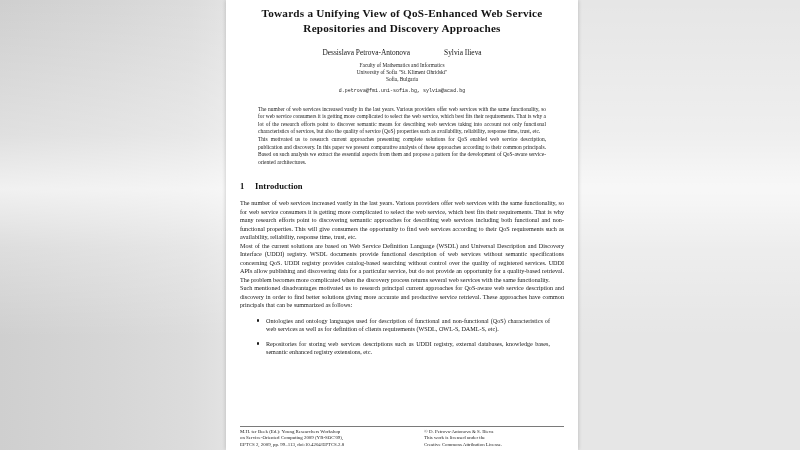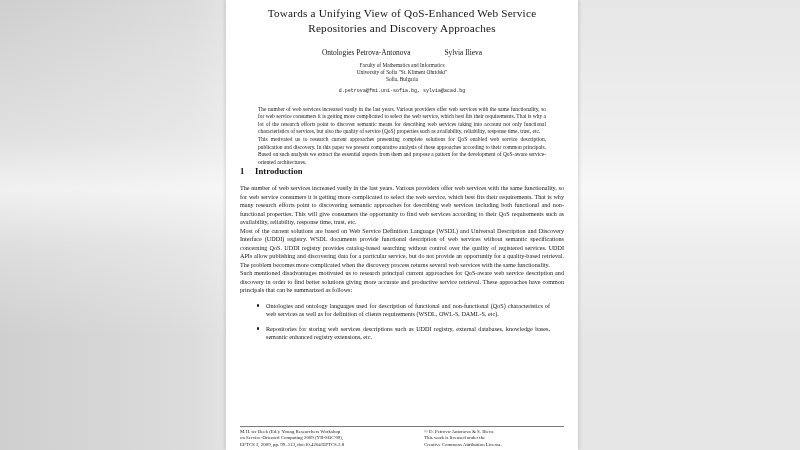--- a/index.html
+++ b/index.html
@@ -61,21 +61,21 @@
     position: absolute;
     left: 14px;
     width: 324px;
   }
 
   
   .title {
     margin-top: 0;
     font-size: 11.2px;
     line-height: 15.4px;
-    font-weight: normal;
+    font-weight: bold;
     text-align: center;
     letter-spacing: 0.02em;
     color: #141414;
   }
   .title .line { display: block; }
 
   
   .authors {
     margin-top: 11px;
     text-align: center;
@@ -114,20 +114,21 @@
     line-height: 7.55px;
     text-align: justify;
     color: #1a1a1a;
     hyphens: manual;
   }
   .abstract p { margin: 0; }
   .abstract p + p { margin-top: 0px; }
 
   
   .sec-head {
+    margin-top: 15px;
     font-size: 8.6px;
     font-weight: bold;
     color: #111;
     letter-spacing: 0.01em;
   }
   .sec-head .num { display: inline-block; width: 15px; }
 
   
   .body {
     margin-top: 8px;
@@ -189,21 +190,21 @@
     <div class="content">
       <div class="col" style="top:6px;">
 
         <div class="title">
           <span class="line">Towards a Unifying View of QoS-Enhanced Web Service</span>
           <span class="line">Repositories and Discovery Approaches</span>
         </div>
 
         <div class="authors">
           <div class="names">
-            <span>Ontologies Petrova-Antonova</span>
+            <span>Dessislava Petrova-Antonova</span>
             <span>Sylvia Ilieva</span>
           </div>
         </div>
 
         <div class="affil">
           <div>Faculty of Mathematics and Informatics</div>
           <div>University of Sofia "St. Kliment Ohridski"</div>
           <div>Sofia, Bulgaria</div>
         </div>
 

